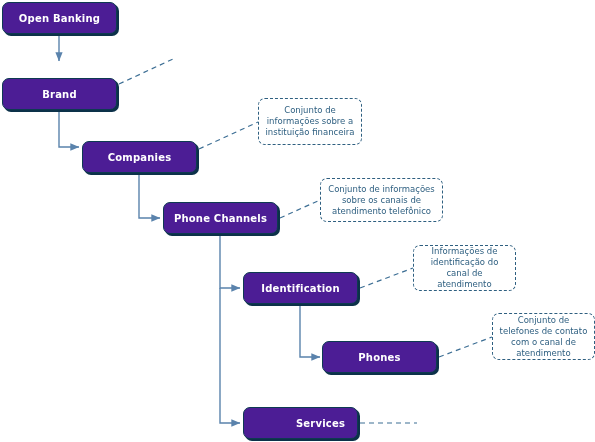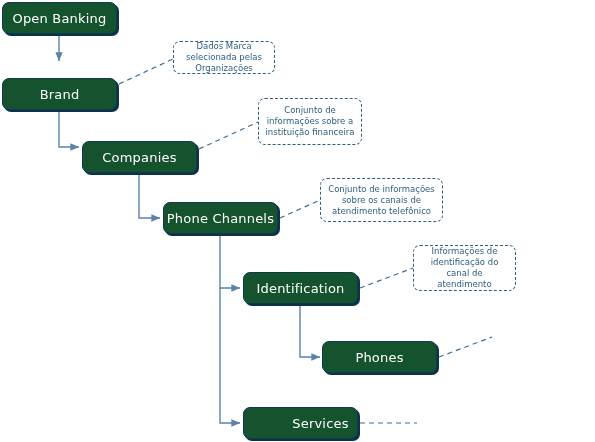--- a/index.html
+++ b/index.html
@@ -18,30 +18,30 @@
   #edges {
     position: absolute;
     left: 0;
     top: 0;
     width: 595px;
     height: 442px;
   }
   .node {
     position: absolute;
     box-sizing: border-box;
-    background: #14532d;
+    background: #4c1d95;
     border: 1px solid #0E3A52;
     border-radius: 7px;
     box-shadow: 2px 2px 0 0 #0C3149;
     display: flex;
     align-items: center;
     justify-content: center;
     color: #ffffff;
-    font-size: 13px;
-    font-weight: normal;
+    font-size: 10px;
+    font-weight: bold;
     letter-spacing: 0.2px;
     text-align: center;
     z-index: 3;
   }
   .note {
     position: absolute;
     box-sizing: border-box;
     background: #ffffff;
     border: 1px dashed #2E5F80;
     border-radius: 7px;
@@ -133,31 +133,31 @@
   </div>
 
   <div class="node" style="left:322px;top:341px;width:115px;height:32px;text-align:right;">
     <span>Phones</span>
   </div>
 
   <div class="node" style="left:243px;top:407px;width:115px;height:32px;padding-left:40px;">
     <span>Services</span>
   </div>
 
-  <div class="note" style="left:173px;top:41px;width:102px;height:33px;">
-    <span>Dados Marca selecionada pelas Organizações</span>
-  </div>
 
   <div class="note" style="left:258px;top:98px;width:104px;height:47px;">
     <span>Conjunto de informações sobre a instituição financeira</span>
   </div>
 
   <div class="note" style="left:320px;top:178px;width:123px;height:44px;">
     <span>Conjunto de informações sobre os canais de atendimento telefônico</span>
   </div>
 
   <div class="note" style="left:413px;top:245px;width:103px;height:46px;">
     <span>Informações de identificação do canal de atendimento</span>
   </div>
 
+  <div class="note" style="left:492px;top:313px;width:103px;height:47px;">
+    <span>Conjunto de telefones de contato com o canal de atendimento</span>
+  </div>
 
 
 </div>
 
 </body></html>

